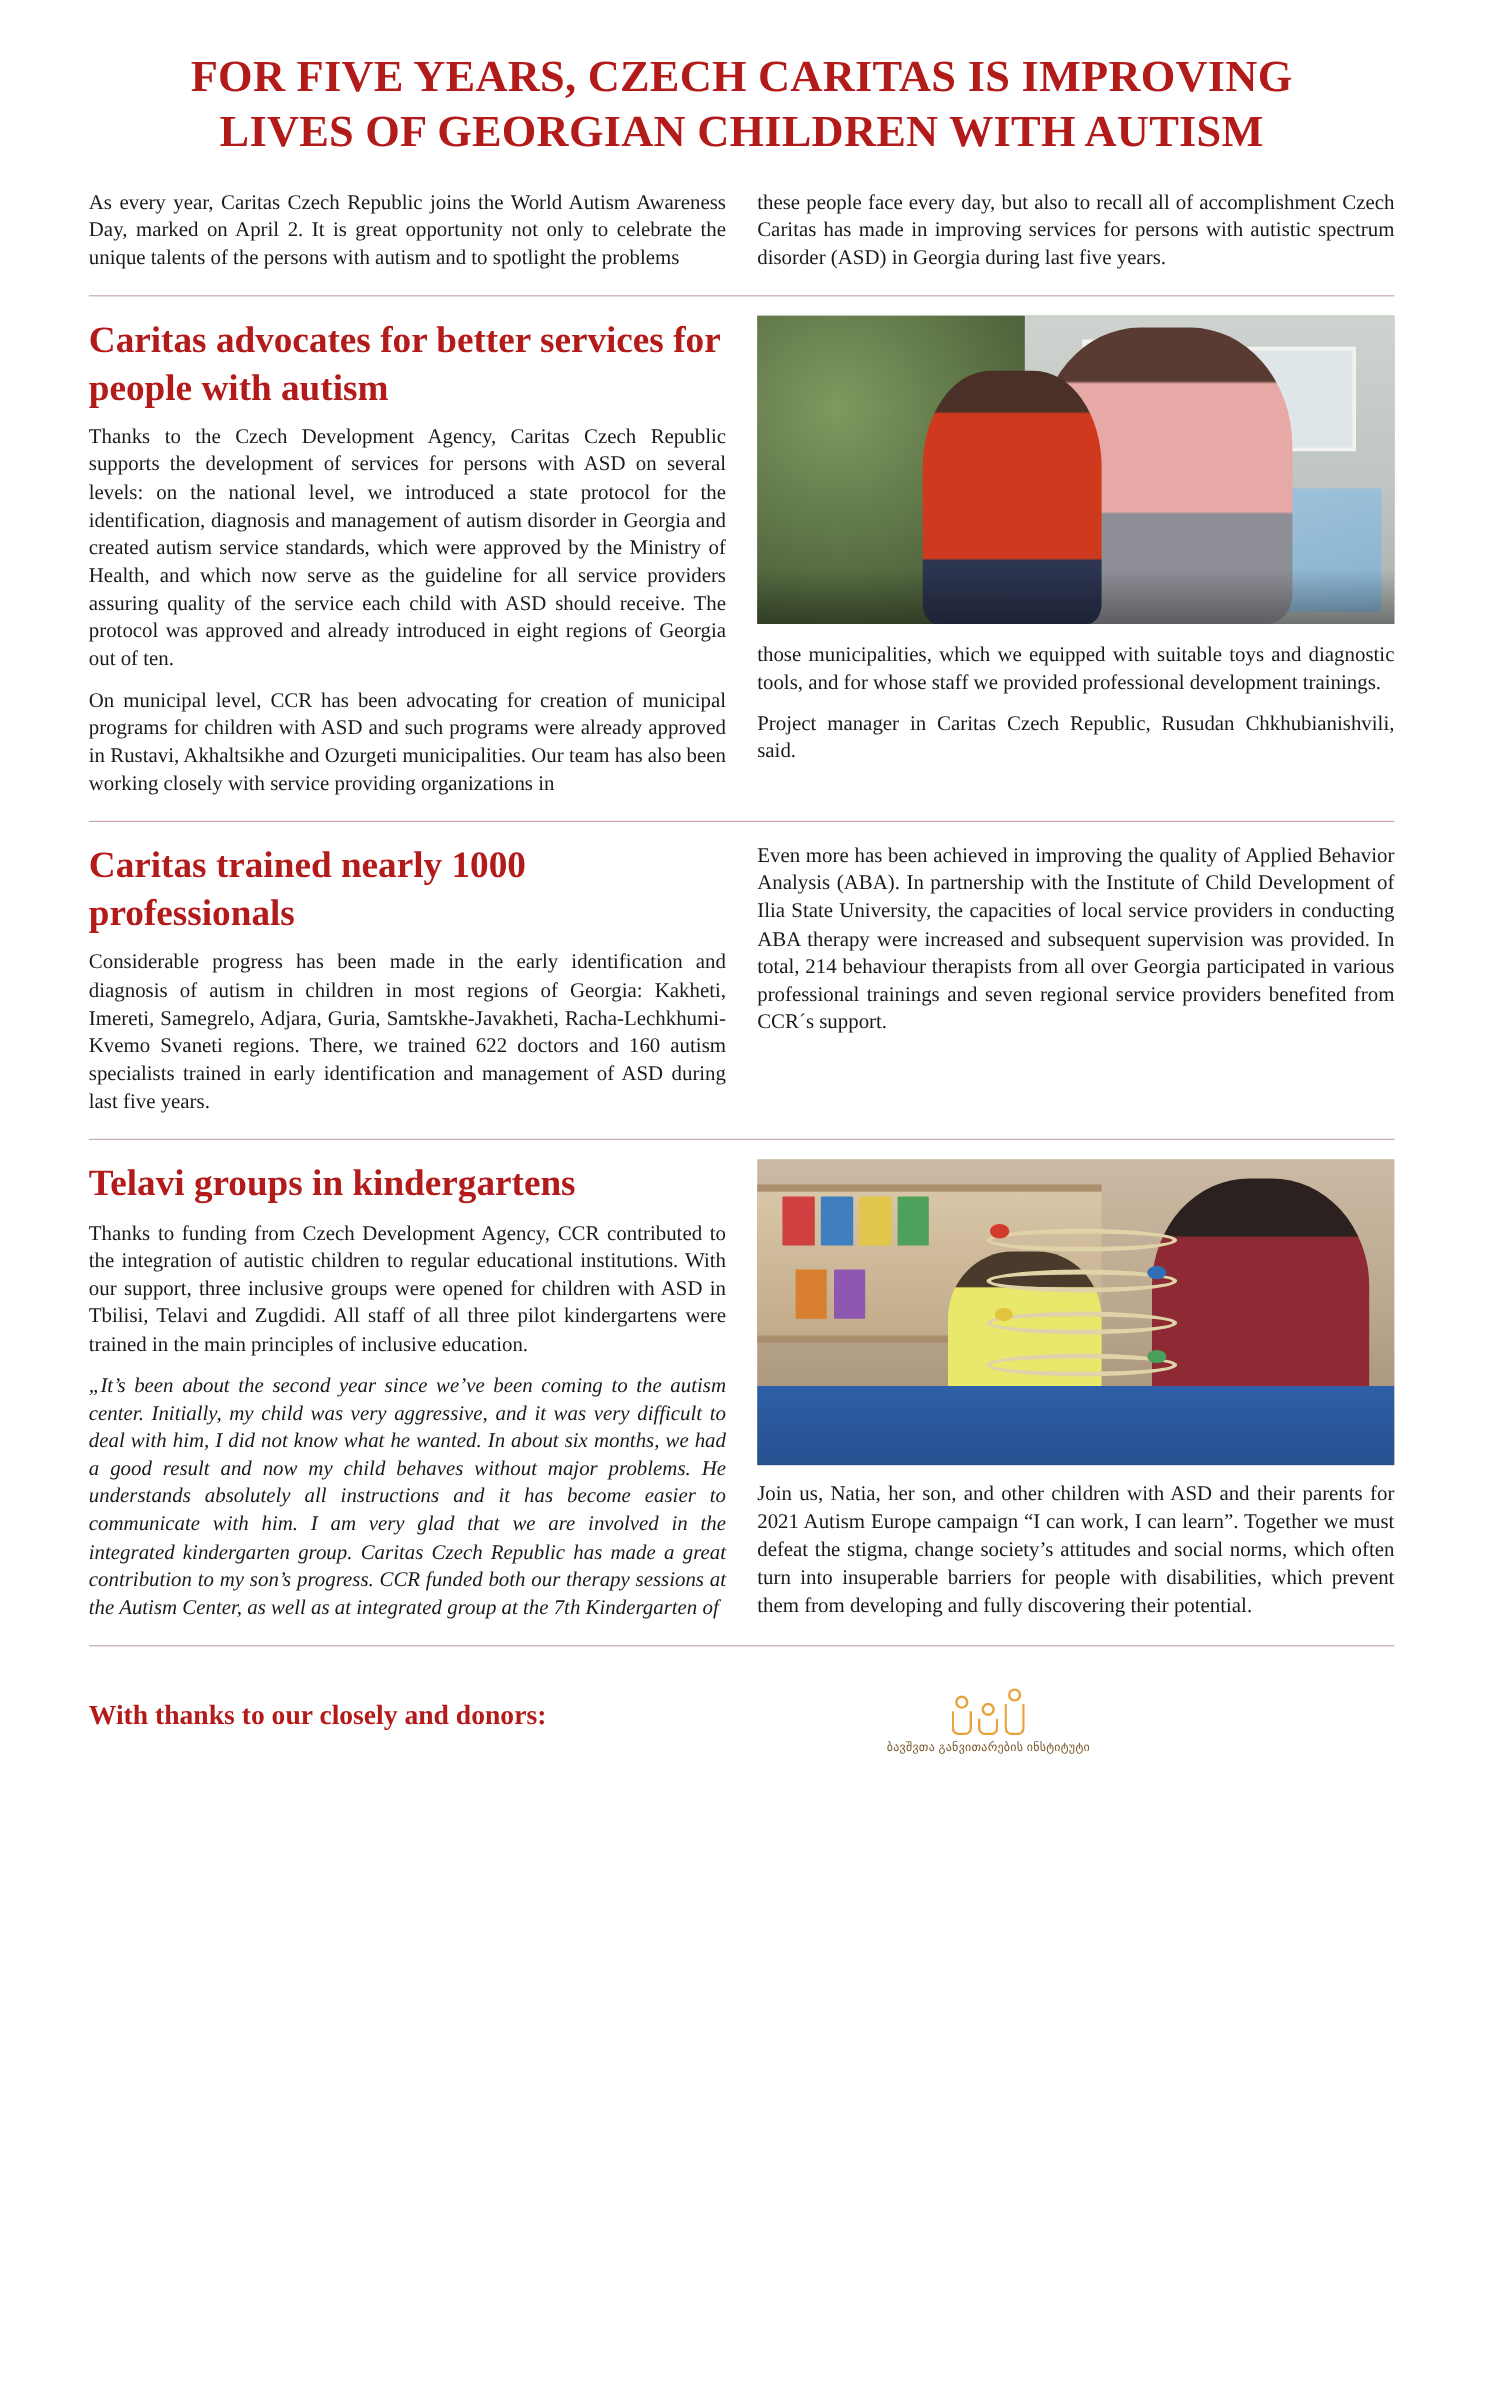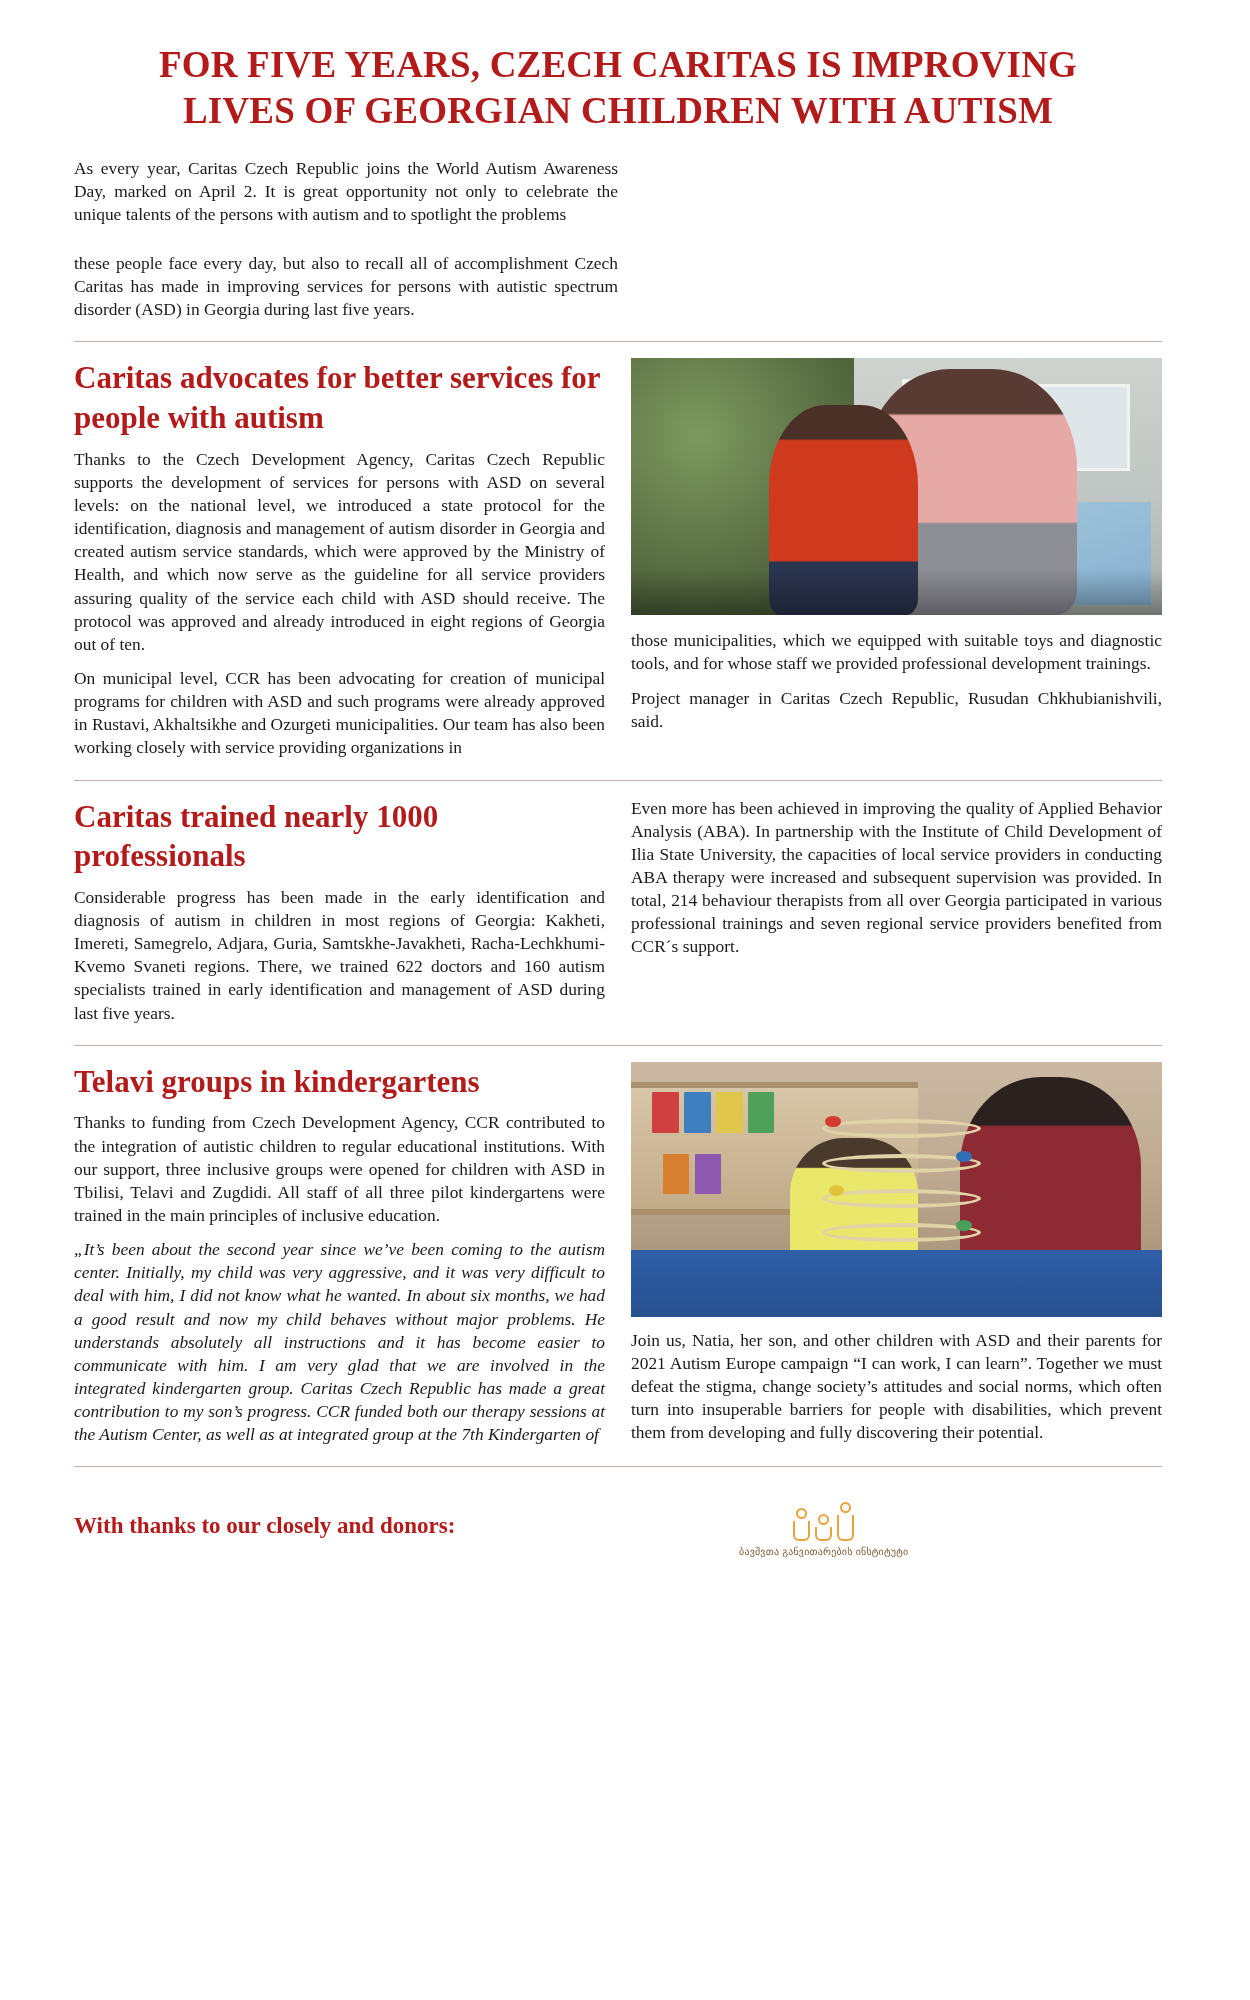--- a/index.html
+++ b/index.html
@@ -63,21 +63,21 @@
     text-align: left;
   }
 
   hr.rule {
     border: none;
     border-top: 1px solid #c9a9a9;
     margin: 20px 0 16px 0;
   }
 
   
-  .intro { margin-bottom: 2px; flex-direction: column; }
+  .intro { margin-bottom: 2px; }
 
   
   .photo {
     width: 100%;
     display: block;
     border: 0;
   }
   .photo-1 { height: 257px; margin-bottom: 14px; }
   .photo-2 { height: 255px; margin-bottom: 12px; }
 

